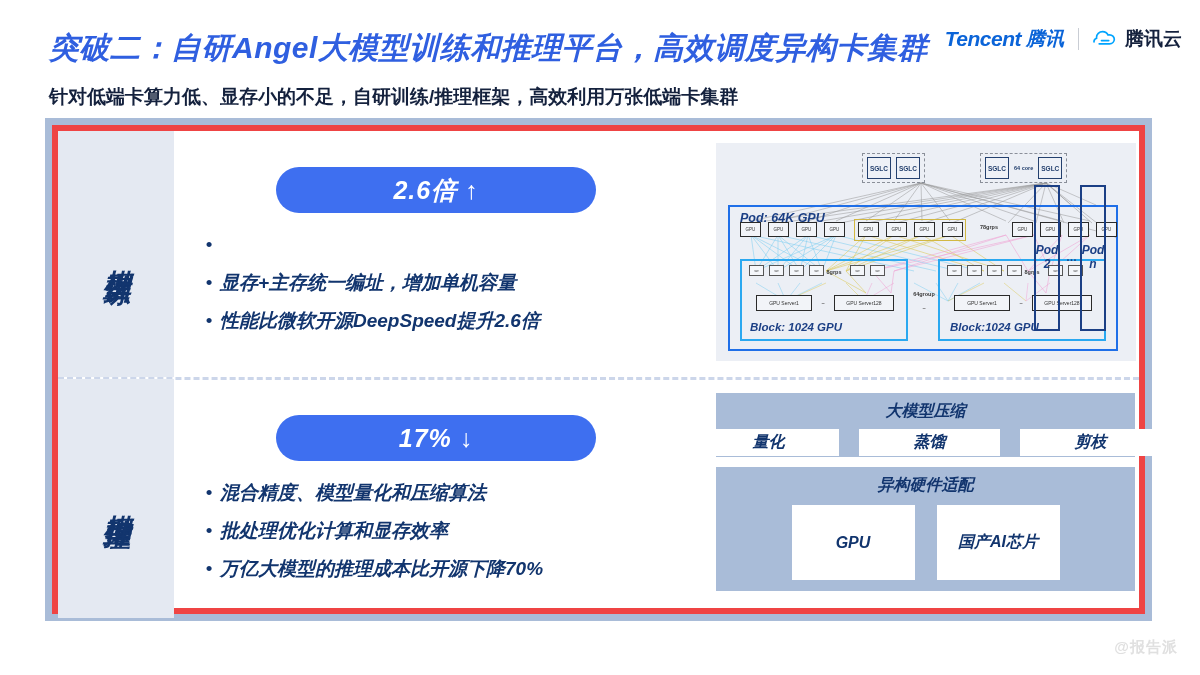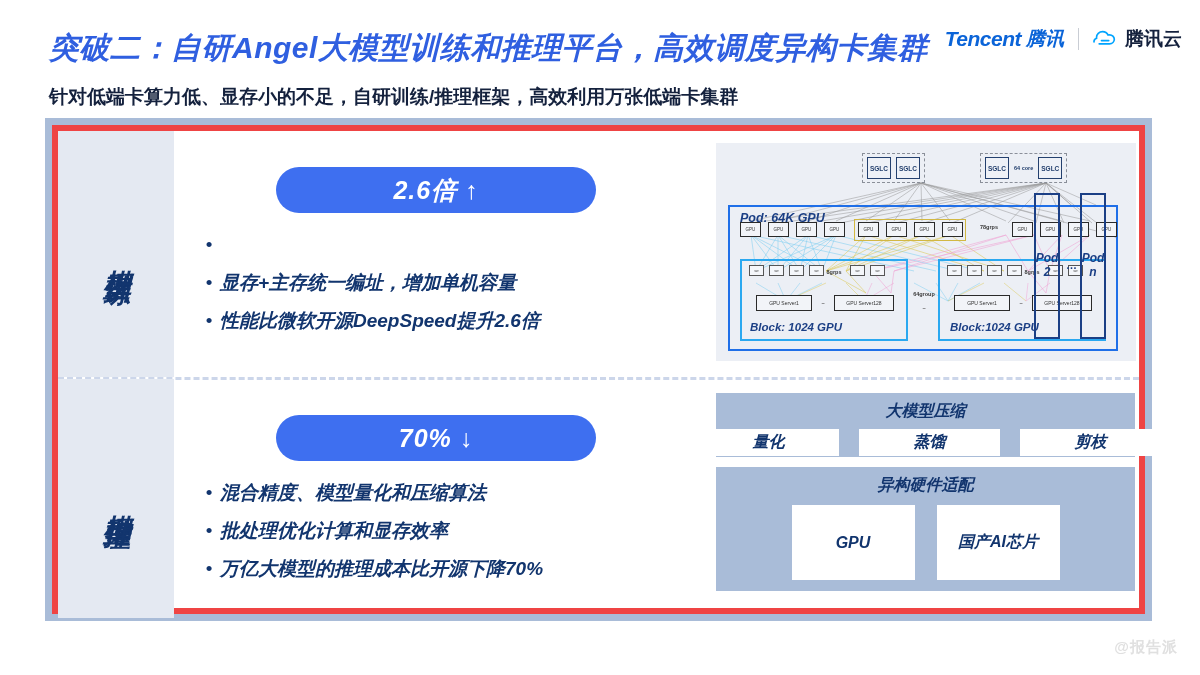--- a/index.html
+++ b/index.html
@@ -395,21 +395,21 @@
             </div>
             <div class="srv" style="left:238px; top:152px; width:56px;">GPU Server1</div>
             <div class="tiny-lbl" style="left:298px; top:157px; width:14px;">~</div>
             <div class="srv" style="left:316px; top:152px; width:60px;">GPU Server128</div>
 
             <div class="tiny-lbl" style="left:192px; top:148px; width:32px;">64group</div>
             <div class="tiny-lbl" style="left:192px; top:162px; width:32px;">~</div>
 
           </div>
 
-          <div class="netdiag" style="left:322px; top:12px; width:108px; height:218px; background:transparent;">
+          <div class="netdiag" style="left:322px; top:4px; width:108px; height:218px; background:transparent;">
             <div class="podn" style="left:4px; top:50px; width:26px; height:146px;">
               <div class="podn-text">
                 <span>Pod</span><br>
                 <span>2</span>
               </div>
             </div>
             <div class="podn-dots" style="left:36px; top:116px;">…</div>
             <div class="podn" style="left:50px; top:50px; width:26px; height:146px;">
               <div class="podn-text">
                 <span>Pod</span><br>
@@ -418,21 +418,21 @@
             </div>
           </div>
         </div>
       </div>
 
       <div class="row row-infer">
         <div class="label-col">
           <div class="label-col-text">模型推理</div>
         </div>
         <div class="content-col">
-          <div class="badge">70% ↓</div>
+          <div class="badge">17% ↓</div>
           <div class="bullets">
             <div class="bullet">
               <span class="bullet-dot">•</span>
               <span class="bullet-text">混合精度、模型量化和压缩算法</span>
             </div>
             <div class="bullet">
               <span class="bullet-dot">•</span>
               <span class="bullet-text">批处理优化计算和显存效率</span>
             </div>
             <div class="bullet">

